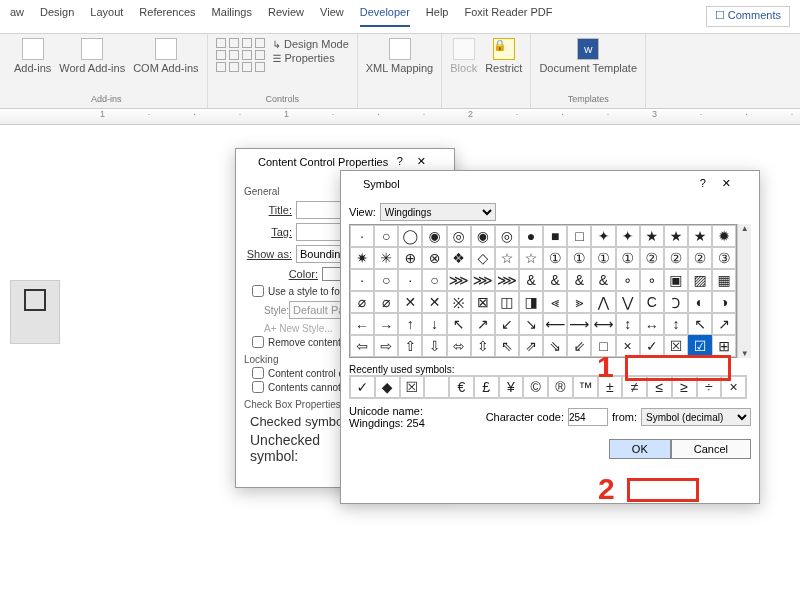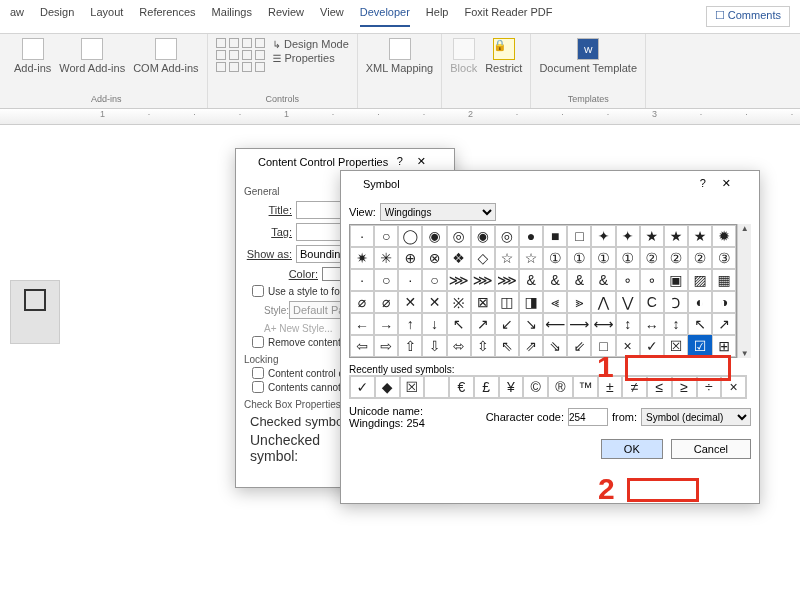--- a/index.html
+++ b/index.html
@@ -44,21 +44,21 @@
 .symdlg select, .symdlg input { border:1px solid #aaa; height:18px; font-size:10px; }
 .grid { border:1px solid #999; width:398px; }
 .grid-inner { display:grid; grid-template-columns: repeat(16, 1fr); }
 .cell { border:1px solid #ccc; height:22px; display:flex; align-items:center; justify-content:center; font-size:14px; color:#222; background:#fff; cursor:pointer; }
 .cell.sel { background:#0a63c9; color:#fff; border:1px solid #0a63c9; }
 .scrl { width:14px; background:#eee; border-left:1px solid #ccc; display:flex; flex-direction:column; justify-content:space-between; align-items:center; }
 .scrl span { font-size:8px; color:#555; }
 .gridwrap { display:flex; }
 .recent { display:grid; grid-template-columns: repeat(16,1fr); border:1px solid #ccc; width:398px; }
 .recent .cell { height:22px; }
-.btnrow { display:flex; justify-content:flex-end; gap:8px; margin-top:10px; }
+.btnrow { display:flex; justify-content:flex-end; margin-top:10px; }
 .btn { border:1px solid #888; padding:3px 22px; background:#fafafa; font-size:11px; cursor:pointer; }
 .btn.primary { background:#cfe3ff; }
 .anno { position:absolute; color:#e5301f; font-weight:bold; font-size:30px; font-family: Arial; }
 .anno-box { position:absolute; border:3px solid #e5301f; }
 </style>
 </head>
 <body>
 
 <div class="ribbon-tabs">
   <span>aw</span>

